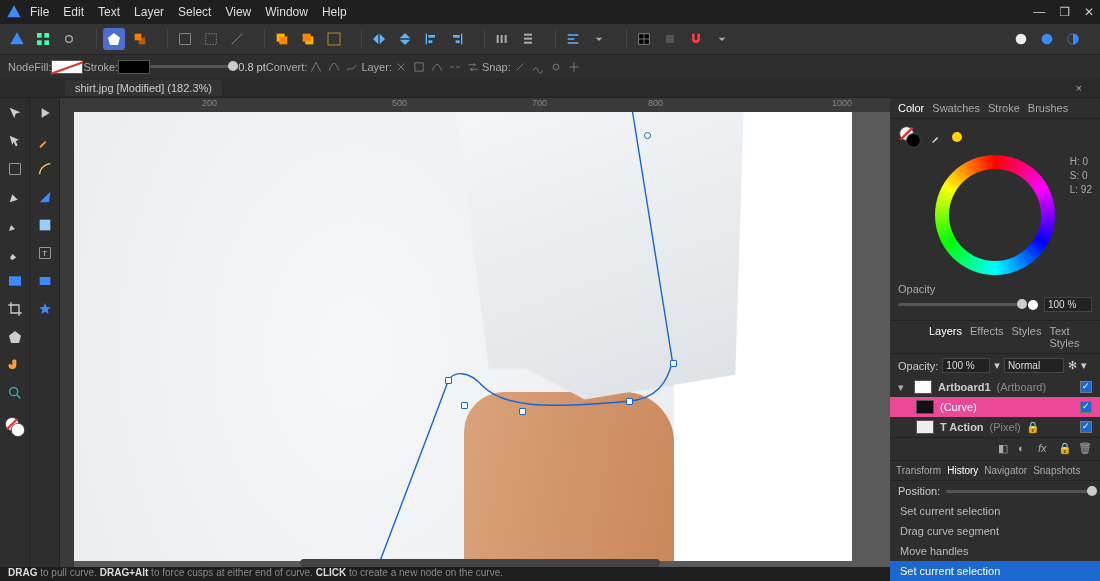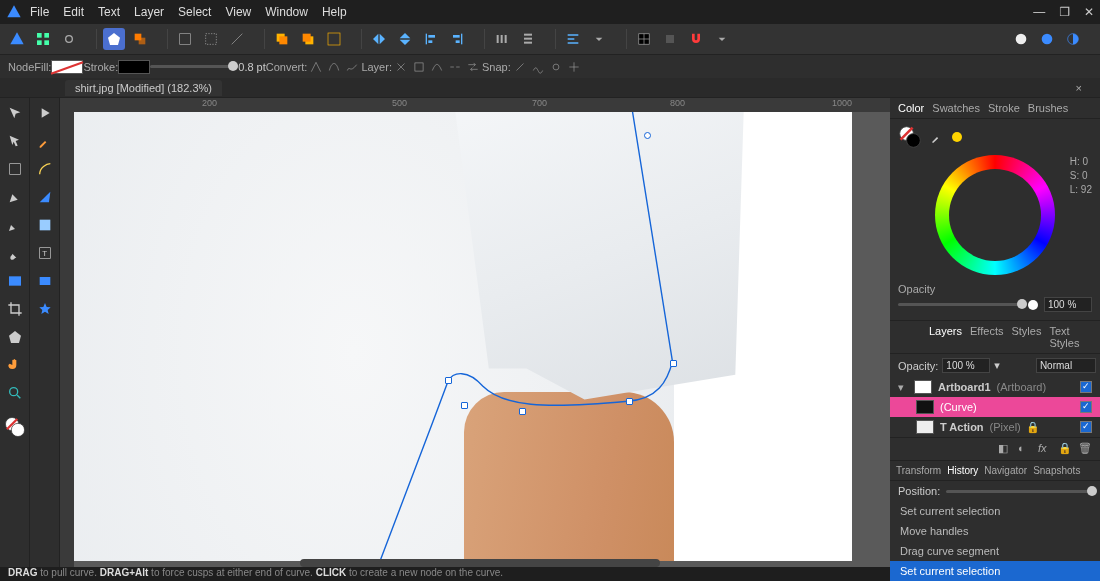--- a/index.html
+++ b/index.html
@@ -502,21 +502,21 @@
         </svg>
       </span>
   </div>
 
   <div class="canvaswrap">
     <div class="ruler-v"></div>
     <div class="ruler-h">
       <span style="left:110px">200</span>
       <span style="left:300px">500</span>
       <span style="left:440px">700</span>
-      <span style="left:578px">800</span>
+      <span style="left:556px">800</span>
       <span style="left:740px">1000</span>
     </div>
     <div class="canvas">
       <div class="shirt-body"></div>
       <div class="arm"></div>
       <div class="sleeve"></div>
       <svg class="pen-path" viewBox="0 0 780 455" preserveAspectRatio="none">
         <path d="M305 455 L360 310 L375 270 C380 260 395 258 410 275 C430 295 470 298 555 290 C585 288 595 270 600 250 L560 0" fill="none" stroke="#1565d8" stroke-width="1.4"></path>
       </svg>
       <div class="node" style="left:371px;top:265px"></div>
@@ -571,21 +571,21 @@
     <div class="layers-header">
       <span class="active">Layers</span>
       <span>Effects</span>
       <span>Styles</span>
       <span>Text Styles</span>
     </div>
     <div class="blend-row">
       <span>Opacity:</span>
       <input class="num-field" value="100 %" style="">
       <span>▾</span>
-      <input class="num-field" style="width: 60px; margin-left: 32px;" value="Normal">
+      <input class="num-field" style="width: 60px;" value="Normal">
       <span>✻</span>
       <span>▾</span>
     </div>
     <div class="layerlist">
       <div class="layer">
         <span class="chev">▾</span>
         <span class="thumb white"></span>
         <b>Artboard1</b>
         <span style="color:#888">(Artboard)</span>
         <span class="check on"></span>
@@ -618,22 +618,22 @@
       <span>Snapshots</span>
     </div>
     <div class="posrow">
       <span>Position:</span>
       <div class="slider">
           <div class="knob"></div>
         </div>
     </div>
     <div class="histlist">
       <div class="item">Set current selection</div>
+      <div class="item">Drag curve segment</div>
       <div class="item">Move handles</div>
-      <div class="item">Drag curve segment</div>
       <div class="item sel">Set current selection</div>
     </div>
   </div>
 </div>
 
 <div class="statusbar">
   <b>DRAG</b><span> to pull curve. </span>
   <b>DRAG+Alt</b><span> to force cusps at either end of curve. </span>
   <b>CLICK</b><span> to create a new node on the curve.</span>
 </div>

